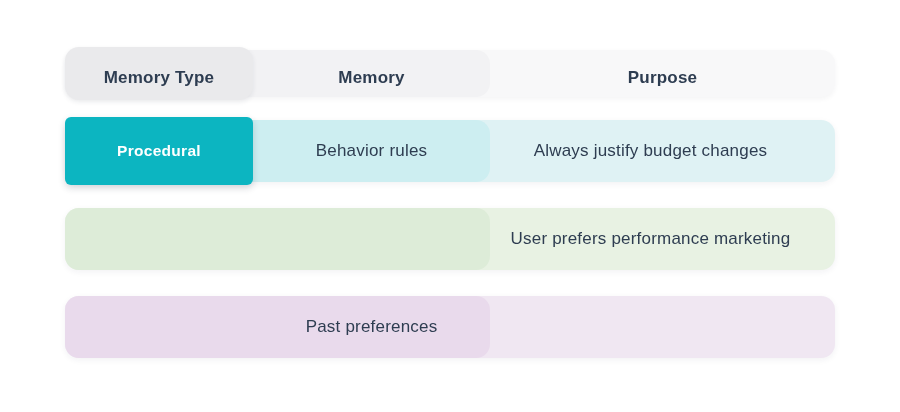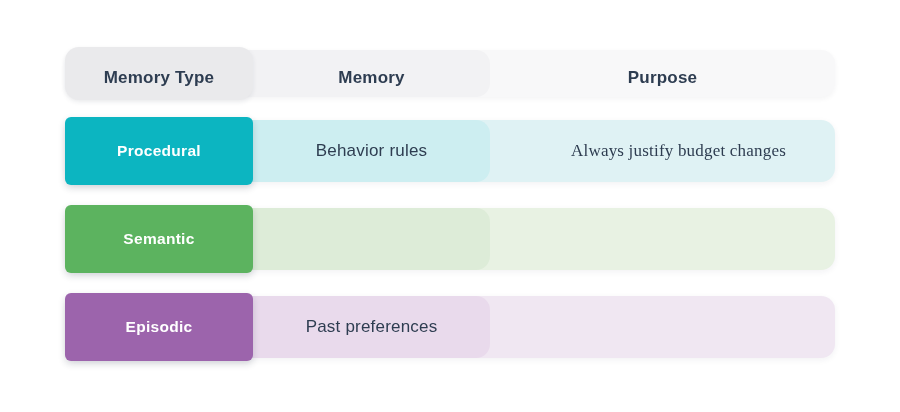--- a/index.html
+++ b/index.html
@@ -64,21 +64,21 @@
     letter-spacing: 0.3px;
     box-shadow: 0 3px 7px rgba(30,40,60,0.18);
   }
   .row .ctext {
     position: absolute; top: 0; height: 62px;
     display: flex; align-items: center; justify-content: center;
     font-size: 17px; font-weight: 500; color: #2e3d51;
     letter-spacing: 0.2px; white-space: nowrap;
   }
   .c-purpose { left: 188px; width: 237px; }
-  .c-example { left: 441px; width: 345px; font-family: Liberation Serif, serif; }
+  .c-example { left: 413px; width: 345px; }
 </style>
 </head>
 <body>
 
 <div class="canvas">
 
   <div class="header">
     <div class="bg-light" style="background-color: rgb(248, 248, 249);"></div>
     <div class="bg-mid" style="background-color: rgb(242, 242, 244);"></div>
     <div class="cell-first" style="background-color: rgb(234, 234, 236);"></div>
@@ -91,23 +91,22 @@
     <div class="bg-light" style="background-color: rgb(223, 242, 244);"></div>
     <div class="bg-mid" style="background-color: rgb(205, 238, 241);"></div>
     <div class="label-pill" style="background-color: rgb(12, 181, 193);">Procedural</div>
     <div class="ctext c-purpose">Behavior rules</div>
     <div class="ctext c-example">Always justify budget changes</div>
   </div>
 
   <div class="row row-2">
     <div class="bg-light" style="background-color: rgb(232, 242, 227);"></div>
     <div class="bg-mid" style="background-color: rgb(221, 236, 216);"></div>
-    <div class="label-pill" style="background-color: rgb(92, 179, 95);">Semantic</div>
+    <div class="ctext c-example">User prefers performance marketing</div>
   </div>
 
   <div class="row row-3">
     <div class="bg-light" style="background-color: rgb(240, 231, 242);"></div>
     <div class="bg-mid" style="background-color: rgb(233, 218, 236);"></div>
-    <div class="label-pill" style="background-color: rgb(156, 100, 172);">Episodic</div>
     <div class="ctext c-purpose">Past preferences</div>
   </div>
 
 </div>
 
 </body></html>

